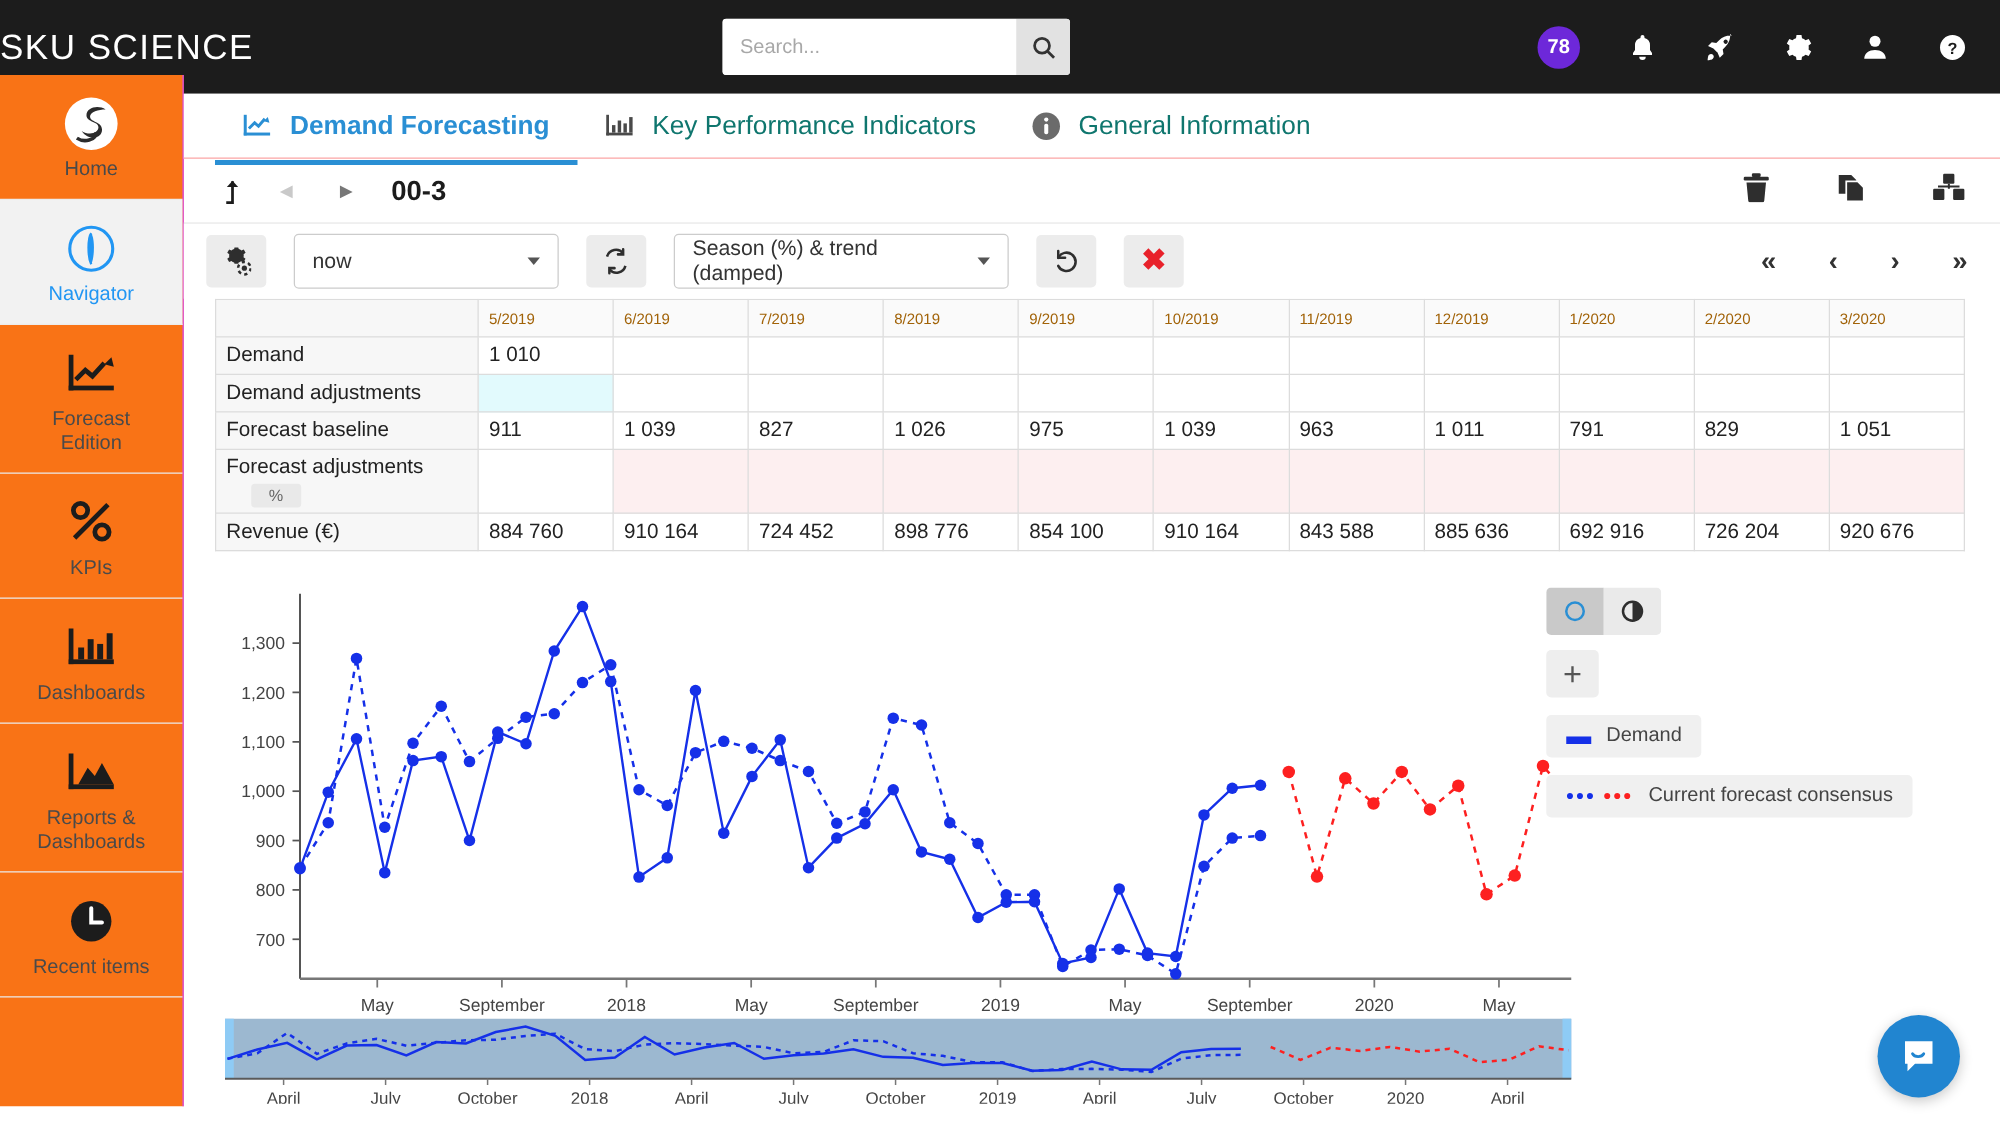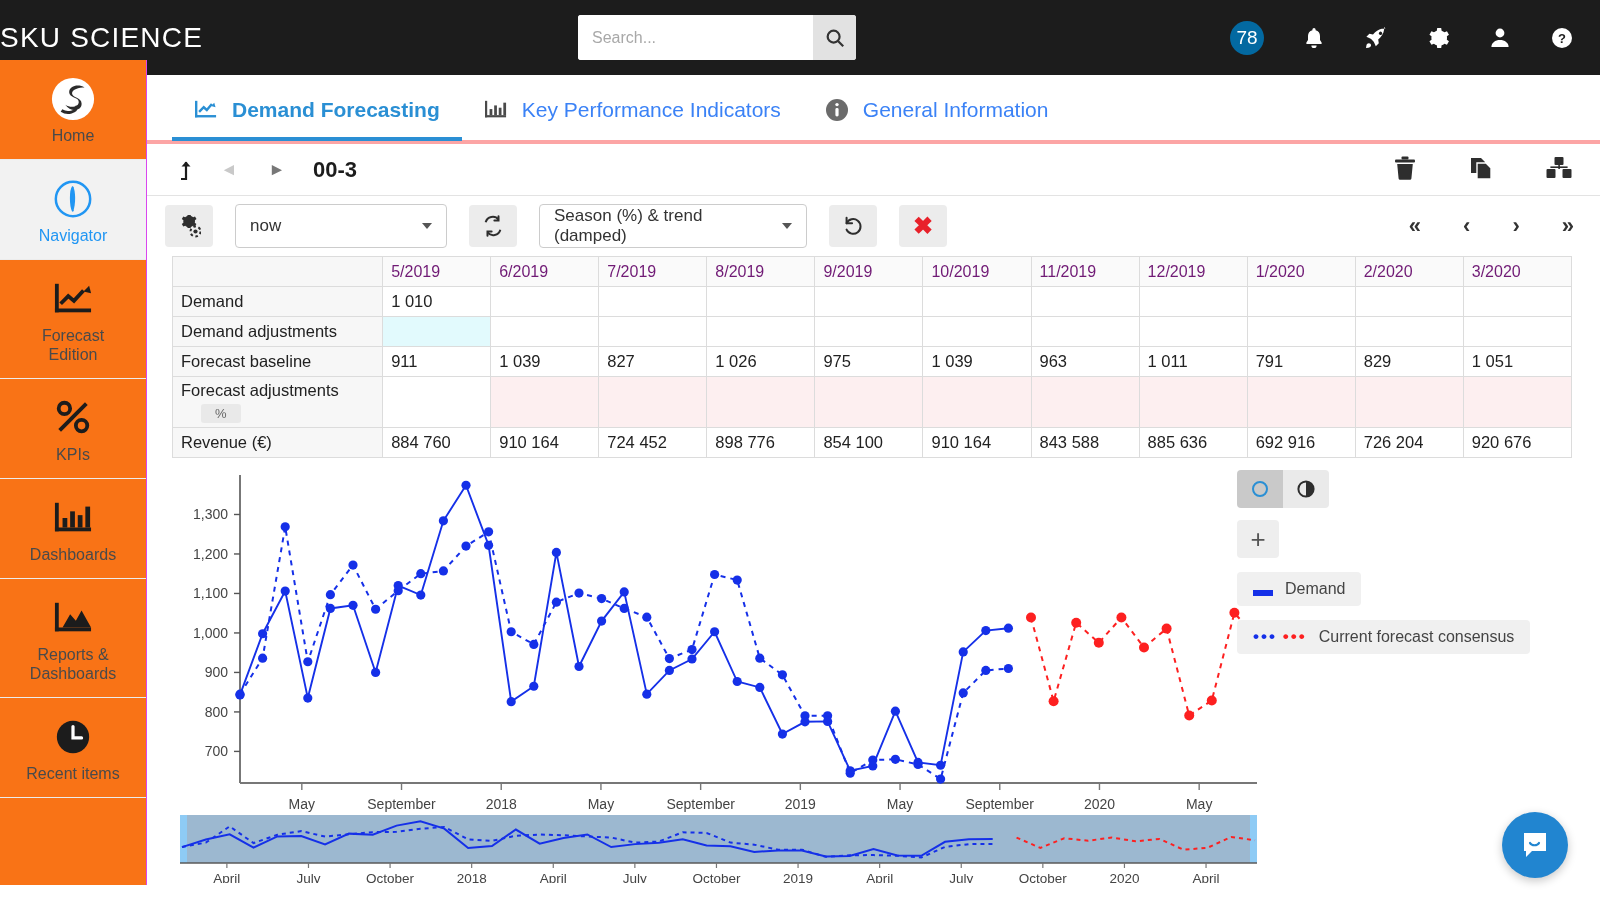--- a/index.html
+++ b/index.html
@@ -30,50 +30,50 @@
   .search-input::placeholder { color: #a8a8a8; }
   .search-btn {
     width: 50px; background: #e2e2e2; border: 0; cursor: pointer;
     display: flex; align-items: center; justify-content: center;
   }
   .topicons {
     position: absolute; right: 26px; top: 0; height: 75px;
     display: flex; align-items: center; gap: 38px;
   }
   .badge {
-    width: 34px; height: 34px; border-radius: 50%; background: #0369a1;
-    color: #fff; font-size: 19px; display: flex; align-items: center;
-    justify-content: center; font-weight: 400;
+    width: 34px; height: 34px; border-radius: 50%; background: #6d28d9;
+    color: #fff; font-size: 16px; display: flex; align-items: center;
+    justify-content: center; font-weight: 700;
   }
   .ticon { color: #fff; display: flex; align-items: center; cursor: pointer; }
   
   .sidebar {
     position: absolute; left: 0; top: 60px; width: 147px; height: 825px;
     background: #f97316; border-right: 1px solid #d946ef;
   }
   .side-item {
     width: 100%; padding: 16px 4px 14px; text-align: center;
     border-bottom: 1px solid #ececec; cursor: pointer;
   }
   .side-item.active { background: #f2f2f2; }
   .side-ic { display: flex; justify-content: center; align-items: center; height: 46px; }
   .side-lb {
     font-size: 16px; color: #4a4a4a; line-height: 19px; margin-top: 4px;
   }
   .side-item.active .side-lb { color: #2196f3; }
   
   .content { position: absolute; left: 147px; top: 75px; width: 1453px; height: 825px; }
   .tabs {
-    height: 69px; display: flex; align-items: flex-end; padding-left: 25px;
-    border-bottom: 4px solid #fca5a5; background: #fff;
+    height: 52px; display: flex; align-items: center; padding-left: 25px;
+    border-bottom: 1px solid #fca5a5; background: #fff;
   }
   .tab {
     display: flex; align-items: center; gap: 14px; height: 60px;
     padding: 0 22px; cursor: pointer; position: relative;
-    font-size: 21px; color: #3b82f6; white-space: nowrap;
+    font-size: 21px; color: #0f766e; white-space: nowrap;
   }
   .tab.active { color: #2a8fd4; font-weight: bold; }
   .tab.active::after {
     content: ""; position: absolute; left: 0; right: 0; bottom: -1px;
     height: 4px; background: #2a8fd4;
   }
   
   .crumb {
     height: 52px; display: flex; align-items: center;
     border-bottom: 1px solid #e3e3e3; padding: 0 30px 0 18px; position: relative;
@@ -105,21 +105,21 @@
     font-size: 22px; color: #333; font-weight: bold;
   }
   .pager span { cursor: pointer; }
   
   .tblwrap { padding: 0 0 0 25px; }
   table.grid { border-collapse: collapse; width: 1400px; table-layout: fixed; }
   table.grid th, table.grid td {
     border: 1px solid #dcdcdc; height: 30px; font-size: 16.5px;
     padding: 4px 8px; text-align: left; font-weight: normal; color: #222;
   }
-  table.grid th { background: #fafafa; font-size: 16px; color: #701a75; }
+  table.grid th { background: #fafafa; font-size: 12px; color: #a16207; }
   .c-label { width: 210px; background: #f7f7f7 !important; font-weight: 600; }
   .c-month { width: 108px; }
   .r-blue { color: #1530e8; }
   .r-red  { color: #fd2020; }
   .cell-cyan { background: #e2fafd; }
   .cell-pink { background: #fdeff0; }
   .pct-badge {
     display: inline-block; background: #e9e9e9; color: #666; font-size: 13px;
     padding: 2px 14px; border-radius: 3px; margin-top: 4px; margin-left: 20px;
   }

